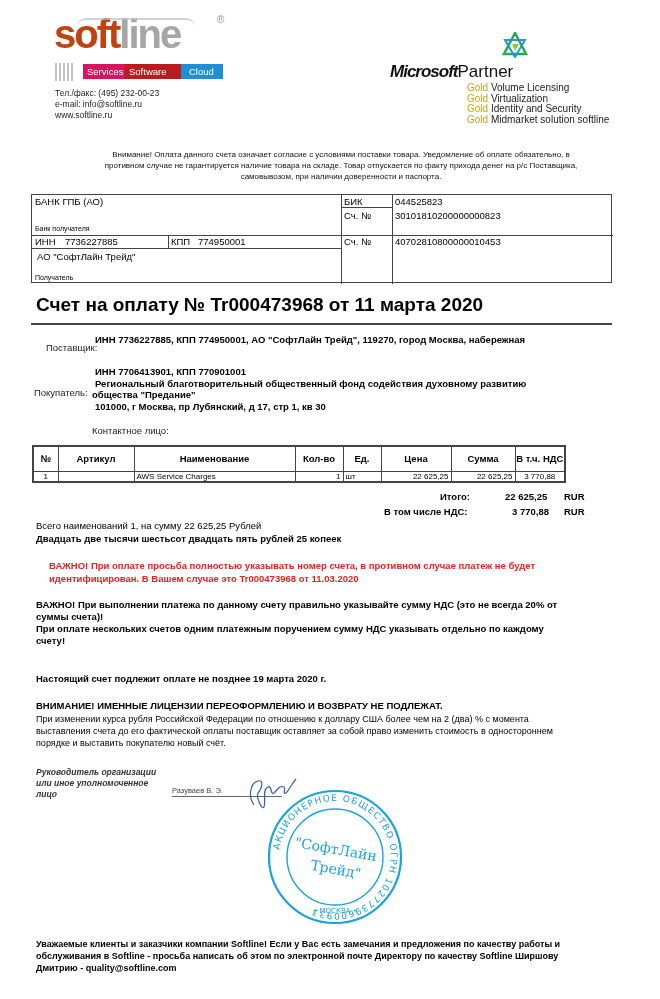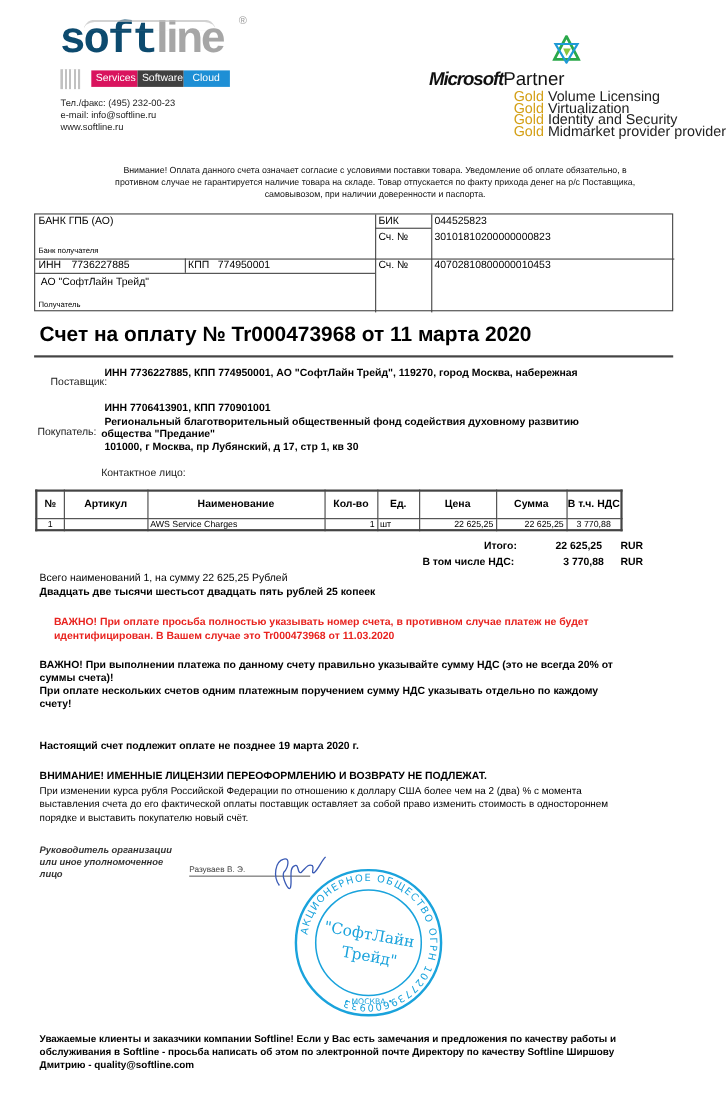--- a/index.html
+++ b/index.html
@@ -2,41 +2,41 @@
 <html><head>
 <meta charset="utf-8">
 <style>
   * { box-sizing: border-box; margin: 0; padding: 0; }
   html, body { width: 660px; height: 999px; background: #fff; overflow: hidden; }
   body { font-family: "Liberation Sans", sans-serif; color: #000; position: relative; }
 
   
   .logo { position: absolute; left: 54px; top: 14px; width: 170px; height: 40px; }
   .logo-text { font-family: "Liberation Sans", sans-serif; font-weight: bold; font-size: 40px; letter-spacing: -2px; line-height: 40px; }
-  .logo-soft { color: #0c4a6e; font-family: Liberation Mono, monospace; }
+  .logo-soft { color: #c2410c; }
   .logo-line { color: #a6a6a6; }
   .logo-reg { position: absolute; left: 163px; top: 0px; font-size: 10px; color: #999; }
   .logo-swoosh { position: absolute; left: 22px; top: 4px; width: 120px; height: 10px; border-top: 2px solid #c0c0c0; border-radius: 60px 60px 0 0; opacity: 0.7; }
 
   .qr { position: absolute; left: 55px; top: 63px; width: 18px; height: 18px;
         background:
           repeating-linear-gradient(90deg, #999 0 2px, #fff 2px 4px),
           #ccc; opacity: 0.6; }
   .ssc { position: absolute; left: 83px; top: 64px; height: 15px; display: flex; font-size: 9.5px; color: #fff; line-height: 15px; }
   .ssc span { display: block; padding: 0 4px; }
   .ssc .s1 { background: #d9145e; width: 42px; }
-  .ssc .s2 { background: #404040; width: 42px; }
+  .ssc .s2 { background: #b91c1c; width: 56px; }
   .ssc .s3 { background: #1e8fd5; width: 42px; padding-left: 8px; }
 
   .contacts { position: absolute; left: 55px; top: 88px; font-size: 8.5px; line-height: 11px; color: #222; }
 
   .ms-logo { position: absolute; left: 502px; top: 32px; width: 26px; height: 26px; }
   .ms-partner { position: absolute; left: 390px; top: 62px; font-size: 17px; line-height: 20px; color: #111; }
   .ms-partner b { font-style: italic; font-weight: 900; letter-spacing: -1px; }
-  .ms-gold { position: absolute; left: 467px; top: 83px; font-size: 13px; line-height: 10.5px; color: #222; }
+  .ms-gold { position: absolute; left: 467px; top: 83px; font-size: 10px; line-height: 10.5px; color: #222; }
   .ms-gold .g { color: #d4a017; }
 
   
   .notice { position: absolute; left: 96px; top: 149px; width: 490px; font-size: 8px; line-height: 11px; text-align: center; color: #111; }
 
   
   .bank { position: absolute; left: 31px; top: 194px; width: 581px; height: 89px; border: 1px solid #444; font-size: 9.5px; }
   .bank .c { position: absolute; border-color: #444; border-style: solid; border-width: 0; }
   .bank .t { position: absolute; white-space: nowrap; }
   .small { font-size: 7px; }
@@ -93,21 +93,21 @@
   <polygon points="3,8 23,8 13,25" fill="none" stroke="#1e9ad6" stroke-width="2"></polygon>
   <polygon points="10,12 17,12 13,19" fill="#8dc63f"></polygon>
 </svg>
 <div class="ms-partner">
   <b>Microsoft</b><span>Partner</span>
 </div>
 <div class="ms-gold">
   <div><span class="g">Gold</span> <span>Volume Licensing</span></div>
   <div><span class="g">Gold</span> <span>Virtualization</span></div>
   <div><span class="g">Gold</span> <span>Identity and Security</span></div>
-  <div><span class="g">Gold</span> <span>Midmarket provider provider</span></div>
+  <div><span class="g">Gold</span> <span>Midmarket solution softline</span></div>
 </div>
 
 <div class="notice">Внимание! Оплата данного счета означает согласие с условиями поставки товара. Уведомление об оплате обязательно, в противном случае не гарантируется наличие товара на складе. Товар отпускается по факту прихода денег на р/с Поставщика, самовывозом, при наличии доверенности и паспорта.</div>
 
 <div class="bank">
 
   <div class="c" style="left:309px;top:0;height:89px;border-left-width:1px;"></div>
   <div class="c" style="left:360px;top:0;height:89px;border-left-width:1px;"></div>
   <div class="c" style="left:136px;top:40px;height:13px;border-left-width:1px;"></div>
 

